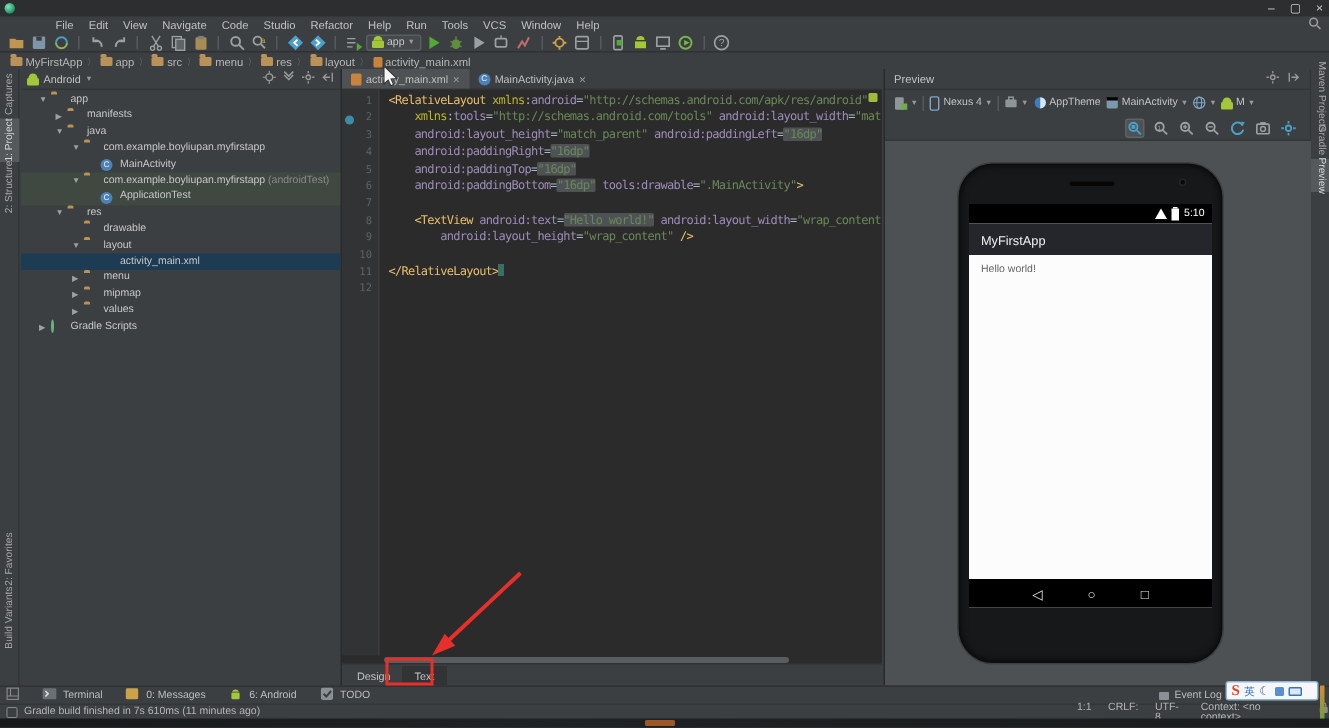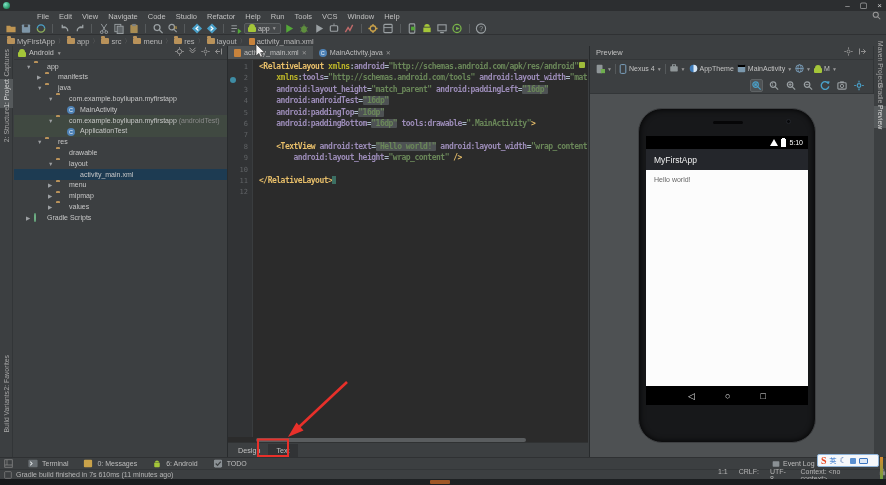--- a/index.html
+++ b/index.html
@@ -67,21 +67,21 @@
   .ic-gradle { width:8px; height:8px; border-radius:50%; background:#3d6b52; border:1px solid #6fae84; }
 
   
   #editor { left:228px; top:46px; width:360px; height:411px; background:#2b2b2b; }
   #editor-tabs { height:14px; background:#3c3f41; display:flex; align-items:flex-end; border-bottom:1px solid #323232; }
   .etab { height:13px; display:flex; align-items:center; gap:3px; padding:0 6px; font-size:7.2px; color:#bfbfbf; }
   .etab.active { background:#4e5254; }
   .etab .x { color:#9a9a9a; font-size:6px; }
   #gutter { position:absolute; left:0; top:14px; width:25px; height:377px; background:#313335; border-right:1px solid #3a3d3f; }
   .lnum { position:absolute; right:4px; font-size:7px; color:#606366; font-family:"DejaVu Sans Mono", monospace; }
-  #code { position:absolute; left:26px; top:14px; width:334px; height:377px; overflow:hidden; font-family:"DejaVu Sans Mono", monospace; font-size:8px; letter-spacing:-0.5px;font-weight:bold; }
+  #code { position:absolute; left:26px; top:14px; width:334px; height:377px; overflow:hidden; font-family:"DejaVu Sans Mono", monospace; font-size:8px; letter-spacing:-0.5px; }
   .cl { position:absolute; left:5px; white-space:pre; }
   .tok-p { color:#a9b7c6; } .tok-tag { color:#e8bf6a; } .tok-ns { color:#bbb529; }
   .tok-at { color:#9c8cb8; } .tok-st { color:#6a8759; }
   .tok-hl { color:#6a8759; background:#4e5254; border-radius:1px; }
   .caret-block { display:inline-block; width:4px; height:8px; background:#3c6f63; vertical-align:-1px; }
   #gutter-dot { position:absolute; left:2px; top:17px; width:6px; height:6px; border-radius:50%; background:#3e8ca4; }
   #inspect-flag { position:absolute; right:3px; top:16px; width:6px; height:6px; background:#9fbb3a; border-radius:1px; }
   #hscroll { position:absolute; left:28px; top:392px; width:270px; height:4px; background:#5a5d5f; border-radius:2px; }
   #mode-tabs { position:absolute; left:0; top:396px; width:360px; height:15px; background:#3c3f41; border-top:1px solid #303233; display:flex; align-items:center; padding-left:2px; }
   .mtab { font-size:7.2px; color:#c3c3c3; padding:2px 8px; }
@@ -542,21 +542,21 @@
         <span class="lnum" style="top: 82.8px;">8</span>
         <span class="lnum" style="top: 94.2px;">9</span>
         <span class="lnum" style="top: 105.6px; text-align: right;">10</span>
         <span class="lnum" style="top: 117px;">11</span>
         <span class="lnum" style="top: 128.4px;">12</span>
       </div>
     <div id="code">
         <div class="cl" style="top: 2px;"><span class="tok-tag">&lt;RelativeLayout</span><span class="tok-p"> </span><span class="tok-ns">xmlns</span><span class="tok-p">:</span><span class="tok-at">android</span><span class="tok-p">=</span><span class="tok-st">"http://schemas.android.com/apk/res/android"</span></div>
         <div class="cl" style="top: 13.4px;"><span class="tok-p">    </span><span class="tok-ns">xmlns</span><span class="tok-p">:</span><span class="tok-at">tools</span><span class="tok-p">=</span><span class="tok-st">"http://schemas.android.com/tools"</span><span class="tok-p"> </span><span class="tok-at">android:layout_width</span><span class="tok-p">=</span><span class="tok-st">"match_pa</span></div>
         <div class="cl" style="top: 24.8px;"><span class="tok-p">    </span><span class="tok-at">android:layout_height</span><span class="tok-p">=</span><span class="tok-st">"match_parent"</span><span class="tok-p"> </span><span class="tok-at">android:paddingLeft</span><span class="tok-p">=</span><span class="tok-hl">"16dp"</span></div>
-        <div class="cl" style="top: 36.2px;"><span class="tok-p">    </span><span class="tok-at">android:androidTest</span><span class="tok-p">=</span><span class="tok-hl">"16dp"</span></div>
+        <div class="cl" style="top: 36.2px;"><span class="tok-p">    </span><span class="tok-at">android:paddingRight</span><span class="tok-p">=</span><span class="tok-hl">"16dp"</span></div>
         <div class="cl" style="top: 47.6px;"><span class="tok-p">    </span><span class="tok-at">android:paddingTop</span><span class="tok-p">=</span><span class="tok-hl">"16dp"</span></div>
         <div class="cl" style="top: 59px;"><span class="tok-p">    </span><span class="tok-at">android:paddingBottom</span><span class="tok-p">=</span><span class="tok-hl">"16dp"</span><span class="tok-p"> </span><span class="tok-at">tools:drawable</span><span class="tok-p">=</span><span class="tok-st">".MainActivity"</span><span class="tok-tag">&gt;</span></div>
         <div class="cl" style="top: 70.4px;"></div>
         <div class="cl" style="top: 81.8px;"><span class="tok-p">    </span><span class="tok-tag">&lt;TextView</span><span class="tok-p"> </span><span class="tok-at">android:text</span><span class="tok-p">=</span><span class="tok-hl">"Hello world!"</span><span class="tok-p"> </span><span class="tok-at">android:layout_width</span><span class="tok-p">=</span><span class="tok-st">"wrap_content"</span></div>
         <div class="cl" style="top: 93.2px;"><span class="tok-p">        </span><span class="tok-at">android:layout_height</span><span class="tok-p">=</span><span class="tok-st">"wrap_content"</span><span class="tok-p"> </span><span class="tok-tag">/&gt;</span></div>
         <div class="cl" style="top: 104.6px;"></div>
         <div class="cl" style="top: 116px;"><span class="tok-tag">&lt;/RelativeLayout&gt;</span><span class="caret-block"></span></div>
         <div class="cl" style="top: 127.4px;"></div>
       </div>
     <div id="inspect-flag"></div>

